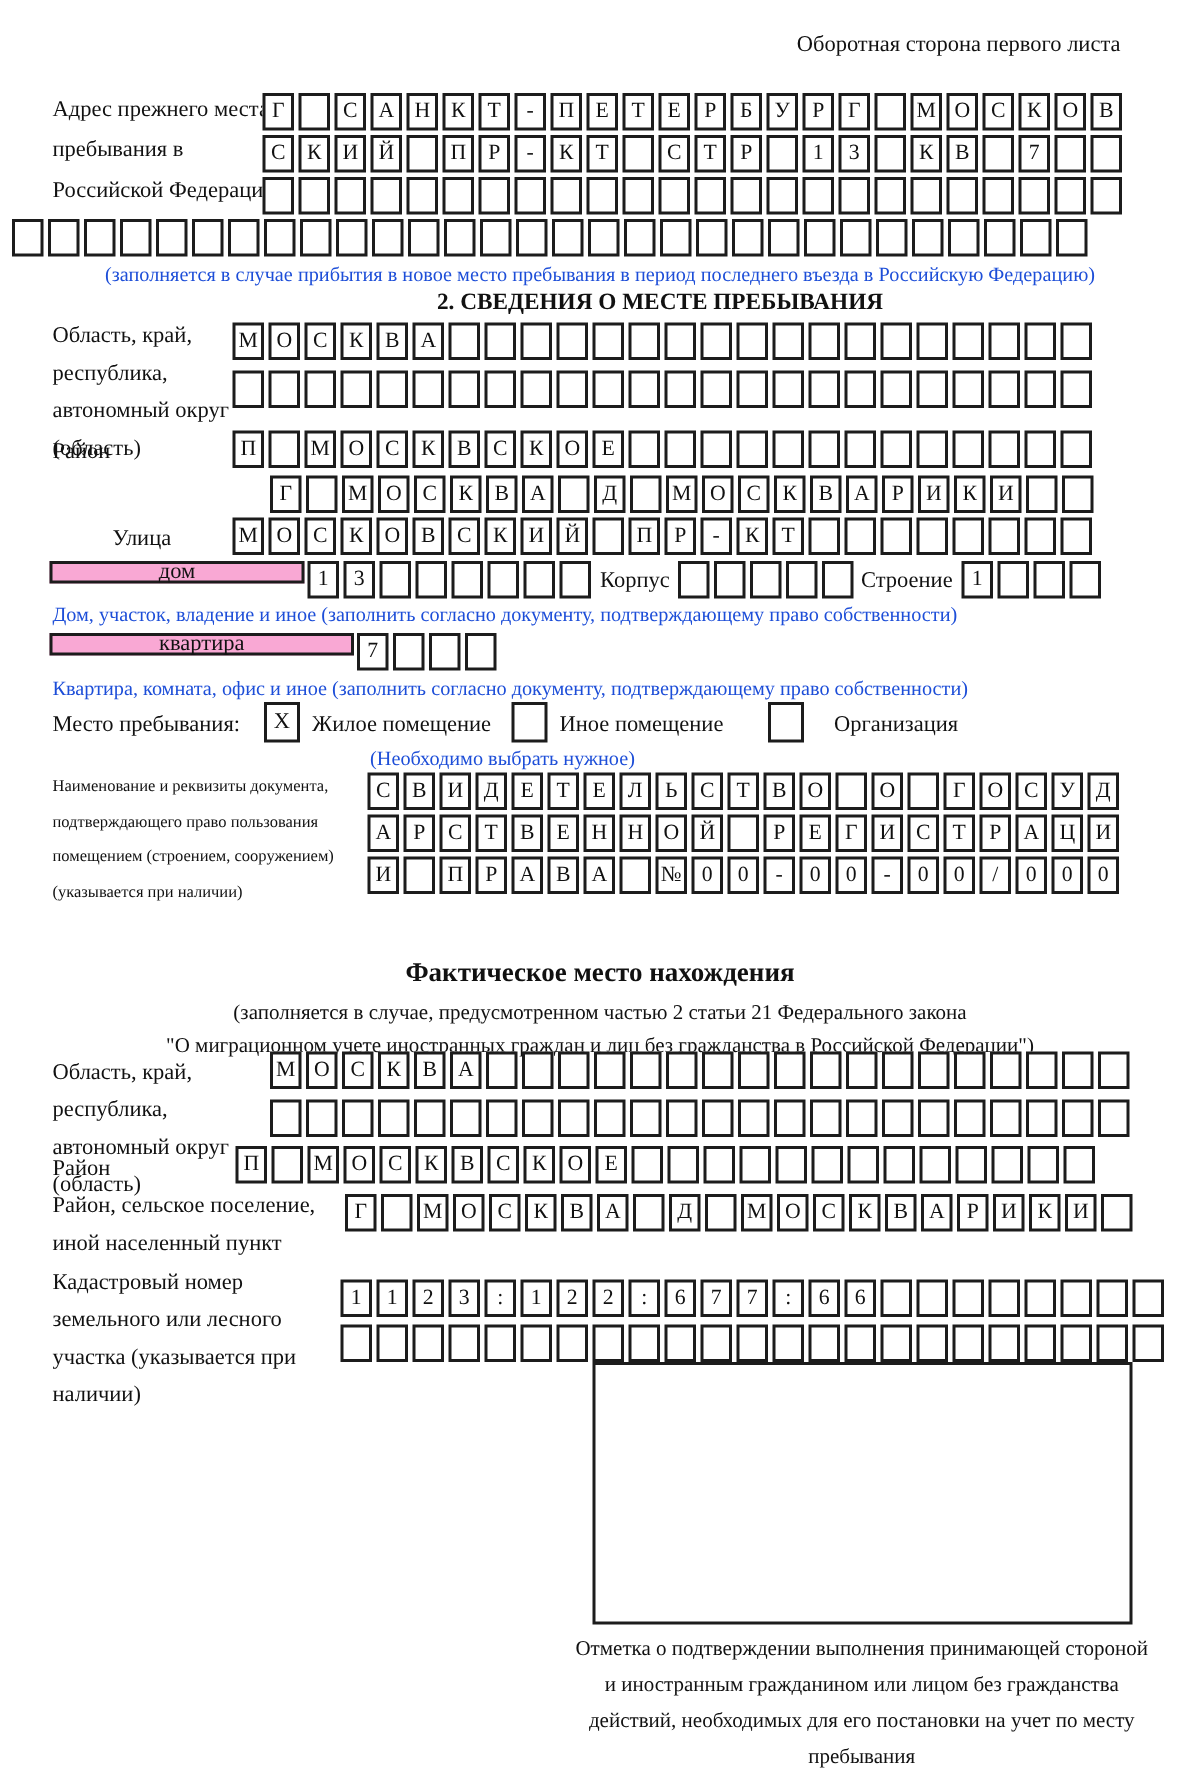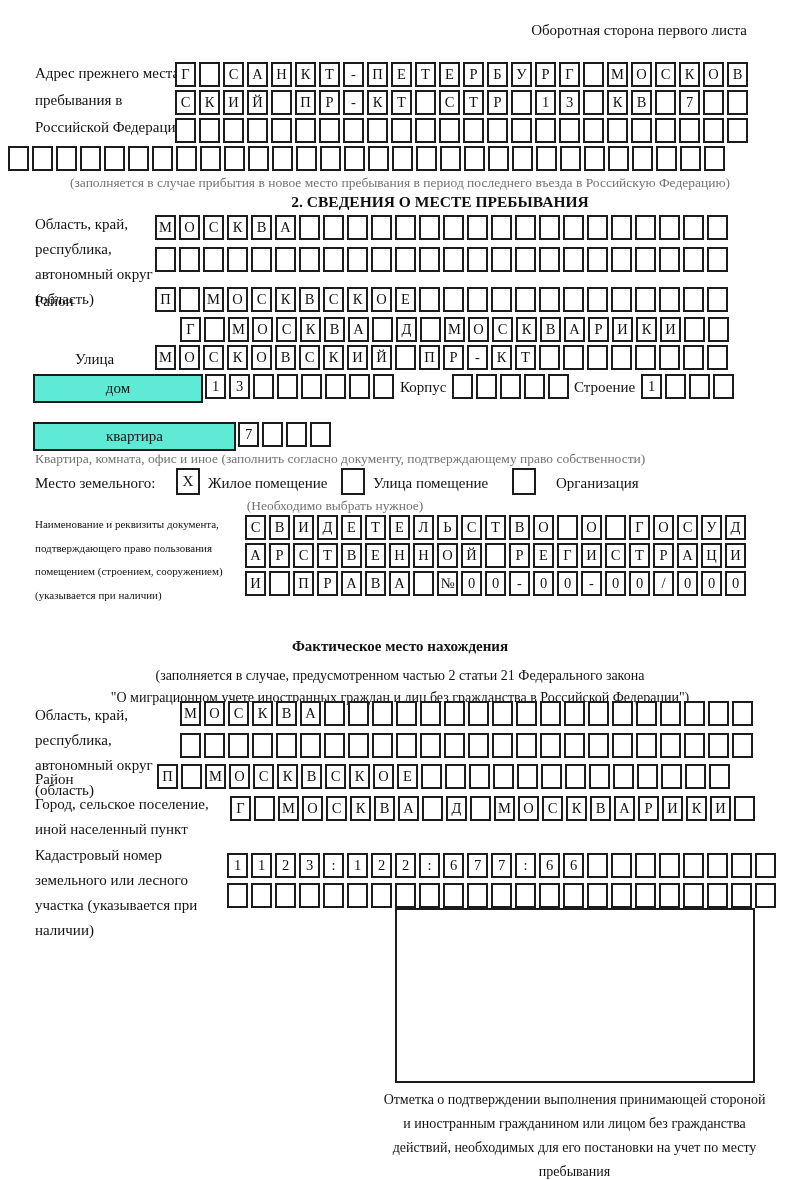--- a/index.html
+++ b/index.html
@@ -9,36 +9,36 @@
     font-family: "Liberation Serif", "DejaVu Serif", serif;
     color: #111;
     position: relative;
     overflow: hidden;
   }
   .page { position: relative; width: 800px; height: 1180px; }
 
   .abs { position: absolute; }
 
   .label { font-size: 15px; line-height: 26px; color: #111; }
-  .small-note { font-size: 13.5px; color: #737373; }
+  .small-note { font-size: 13.5px; color: #1d4ed8; }
   .center { text-align: center; }
 
   .cells { display: flex; gap: 3px; }
   .cell {
     width: 21px; height: 25px;
     border: 2px solid #1c1c1c;
     display: inline-flex; align-items: center; justify-content: center;
     font-size: 14.5px; font-family: "Liberation Serif", serif;
     background: #fff; flex: 0 0 auto;
   }
 
   .widebox {
-    border: 2px solid #1c1c1c; height: 29px;
+    border: 2px solid #1c1c1c; height: 15px;
     display: flex; align-items: center; justify-content: center;
-    font-size: 15px; background: #5eead4;
+    font-size: 15px; background: #f9a8d4;
   }
 
   .checkbox {
     width: 24px; height: 27px;
     border: 2px solid #1c1c1c;
     display: inline-flex; align-items: center; justify-content: center;
     font-size: 15px; background: #fff;
   }
 
   .heading { font-size: 15.5px; font-weight: bold; width: 800px; text-align: center; }
@@ -324,35 +324,36 @@
       <span class="cell"></span>
       <span class="cell"></span>
     </div>
   <div class="abs label" style="top:374px; left:574px;">Строение</div>
   <div class="abs cells" style="top:374px; left:641px;">
       <span class="cell">1</span>
       <span class="cell"></span>
       <span class="cell"></span>
       <span class="cell"></span>
     </div>
+  <div class="abs small-note" style="top:402px; left:35px;">Дом, участок, владение и иное (заполнить согласно документу, подтверждающему право собственности)</div>
 
   <div class="abs widebox" style="top:422px; left:33px; width:203px;">квартира</div>
   <div class="abs cells" style="top:422px; left:238px;">
       <span class="cell">7</span>
       <span class="cell"></span>
       <span class="cell"></span>
       <span class="cell"></span>
     </div>
   <div class="abs small-note" style="top:451px; left:35px;">Квартира, комната, офис и иное (заполнить согласно документу, подтверждающему право собственности)</div>
 
-  <div class="abs label" style="top:470px; left:35px;">Место земельного:</div>
+  <div class="abs label" style="top:470px; left:35px;">Место пребывания:</div>
   <div class="abs checkbox" style="top:468px; left:176px;">X</div>
   <div class="abs label" style="top:470px; left:208px;">Жилое помещение</div>
   <div class="abs checkbox" style="top:468px; left:341px;"></div>
-  <div class="abs label" style="top:470px; left:373px;">Улица помещение</div>
+  <div class="abs label" style="top:470px; left:373px;">Иное помещение</div>
   <div class="abs checkbox" style="top:468px; left:512px;"></div>
   <div class="abs label" style="top:470px; left:556px;text-align:center;">Организация</div>
   <div class="abs small-note" style="top:498px; left:180px; width:310px; text-align:center;">(Необходимо выбрать нужное)</div>
 
   <div class="abs label" style="top:513px; left:35px; width:212px; font-size:11px; line-height:23.5px;">Наименование и реквизиты документа, подтверждающего право пользования помещением (строением, сооружением) (указывается при наличии)</div>
   <div class="abs cells" style="top:515px; left:245px;">
       <span class="cell">С</span>
       <span class="cell">В</span>
       <span class="cell">И</span>
       <span class="cell">Д</span>
@@ -414,21 +415,21 @@
       <span class="cell">0</span>
       <span class="cell">-</span>
       <span class="cell">0</span>
       <span class="cell">0</span>
       <span class="cell">/</span>
       <span class="cell">0</span>
       <span class="cell">0</span>
       <span class="cell">0</span>
     </div>
 
-  <div class="abs heading" style="top:638px; left:0; font-size:15px;">Фактическое место нахождения</div>
+  <div class="abs heading" style="top:638px; left:0; font-size:18px;">Фактическое место нахождения</div>
   <div class="abs note-line" style="top:668px; left:0;">(заполняется в случае, предусмотренном частью 2 статьи 21 Федерального закона</div>
   <div class="abs note-line" style="top:690px; left:0;">"О миграционном учете иностранных граждан и лиц без гражданства в Российской Федерации")</div>
 
   <div class="abs label" style="top:703px; left:35px; width:148px; line-height:25px;">Область, край, республика, автономный округ (область)</div>
   <div class="abs cells" style="top:701px; left:180px;">
       <span class="cell">М</span>
       <span class="cell">О</span>
       <span class="cell">С</span>
       <span class="cell">К</span>
       <span class="cell">В</span>
@@ -500,21 +501,21 @@
       <span class="cell"></span>
       <span class="cell"></span>
       <span class="cell"></span>
       <span class="cell"></span>
       <span class="cell"></span>
       <span class="cell"></span>
       <span class="cell"></span>
       <span class="cell"></span>
     </div>
 
-  <div class="abs label" style="top:792px; left:35px; width:200px; line-height:25px;">Город, сельское поселение, иной населенный пункт</div>
+  <div class="abs label" style="top:792px; left:35px; width:200px; line-height:25px;">Район, сельское поселение, иной населенный пункт</div>
   <div class="abs cells" style="top:796px; left:230px;">
       <span class="cell">Г</span>
       <span class="cell"></span>
       <span class="cell">М</span>
       <span class="cell">О</span>
       <span class="cell">С</span>
       <span class="cell">К</span>
       <span class="cell">В</span>
       <span class="cell">А</span>
       <span class="cell"></span>

